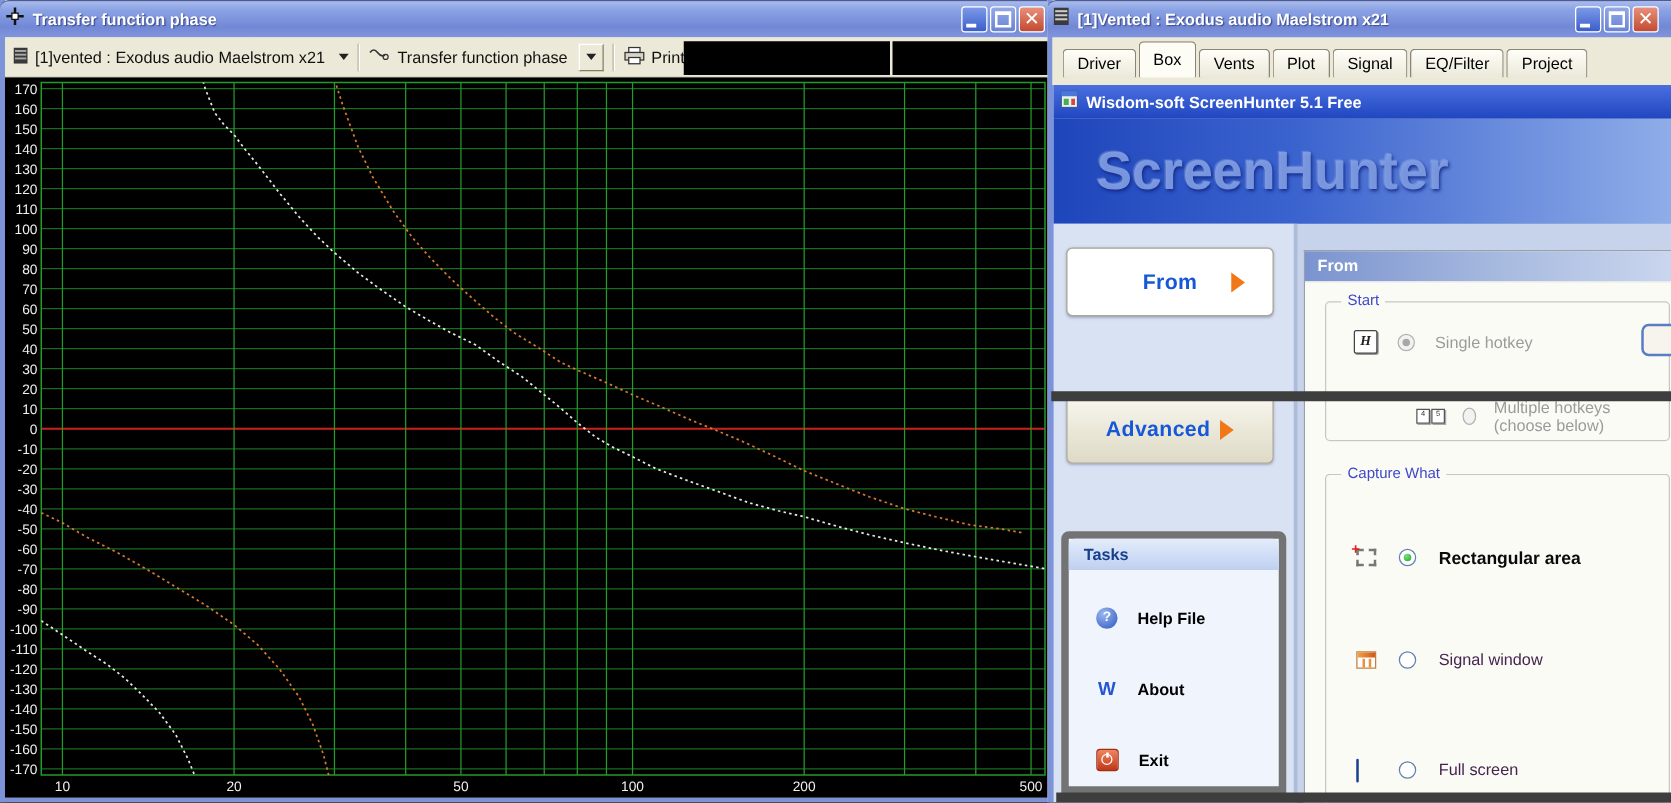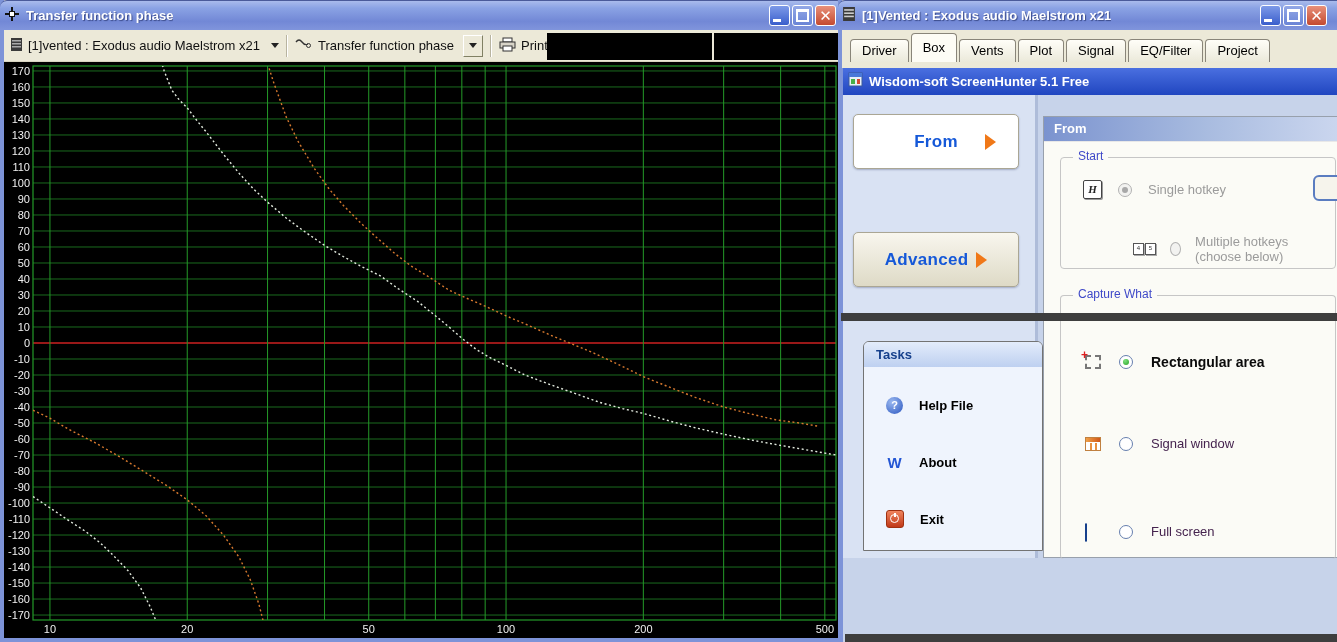--- a/index.html
+++ b/index.html
@@ -69,21 +69,21 @@
     border:1px solid #aaa694;box-sizing:border-box;display:flex;align-items:center;
     justify-content:center;box-shadow:0 1px 2px rgba(60,70,110,0.35);}
   .nav-btn .lbl{font-weight:bold;font-size:17px;color:#1558d8;letter-spacing:.3px;}
   .nav-btn .tri{width:0;height:0;border-top:8px solid transparent;border-bottom:8px solid transparent;
     border-left:11px solid #f07818;}
   .nav-btn.tan{background:linear-gradient(#f8f6ee,#dedac6);}
   .nav-btn.white{background:#fff;}
   .nav-btn .tri.far{position:absolute;right:22px;}
 
   #tasks-panel{position:absolute;left:6px;top:246px;width:180px;height:210px;
-    background:#eff4fd;border:1px solid #737373;border-radius:6px 6px 0 0;box-sizing:border-box;margin-left:14px;}
+    background:#eff4fd;border:6px solid #737373;border-radius:6px 6px 0 0;box-sizing:border-box;}
   #tasks-header{height:25px;background:linear-gradient(#e3ecfb,#bed0f0);border-radius:5px 5px 0 0;
     font-weight:bold;font-size:13px;color:#16408c;line-height:25px;padding-left:12px;}
   .task-item{position:absolute;left:22px;display:flex;align-items:center;gap:16px;}
   .task-item .lbl{font-weight:bold;font-size:13px;color:#000000;}
   .icon-help{width:17px;height:17px;border-radius:50%;background:radial-gradient(circle at 35% 30%,#9ab8f0,#2a56c0);
     color:#fff;font-size:11px;font-weight:bold;text-align:center;line-height:17px;}
   .icon-w{font-weight:bold;font-size:15px;color:#2456d4;width:17px;text-align:center;}
   .icon-exit{width:16px;height:16px;border-radius:3px;background:linear-gradient(#f0855e,#c03818);
     border:1px solid #a03010;position:relative;}
   .icon-exit i{position:absolute;left:3px;top:3px;width:7px;height:7px;border:1.5px solid #fff;border-radius:50%;}
@@ -347,20 +347,23 @@
         <svg width="15" height="15" viewBox="0 0 15 15">
           <rect x="1" y="1" width="13" height="13" fill="#e8f0f8" stroke="#3a5a9a"></rect>
           <rect x="1" y="1" width="13" height="4" fill="#4a78d8"></rect>
           <rect x="3" y="7" width="4" height="5" fill="#48b048"></rect>
           <rect x="9" y="7" width="3" height="5" fill="#d84830"></rect>
         </svg>
       </span>
       <span class="t">Wisdom-soft ScreenHunter 5.1 Free</span>
     </div>
 
+    <div id="sh-banner">
+      <div class="big">ScreenHunter</div>
+    </div>
 
     <div id="sh-content">
       <div id="sh-leftcol"></div>
       <div id="sh-divider"></div>
 
       <div class="nav-btn white" style="top:19px;">
         <span class="lbl">From</span>
         <span class="tri far"></span>
       </div>
       <div class="nav-btn tan" style="top:137px;">

